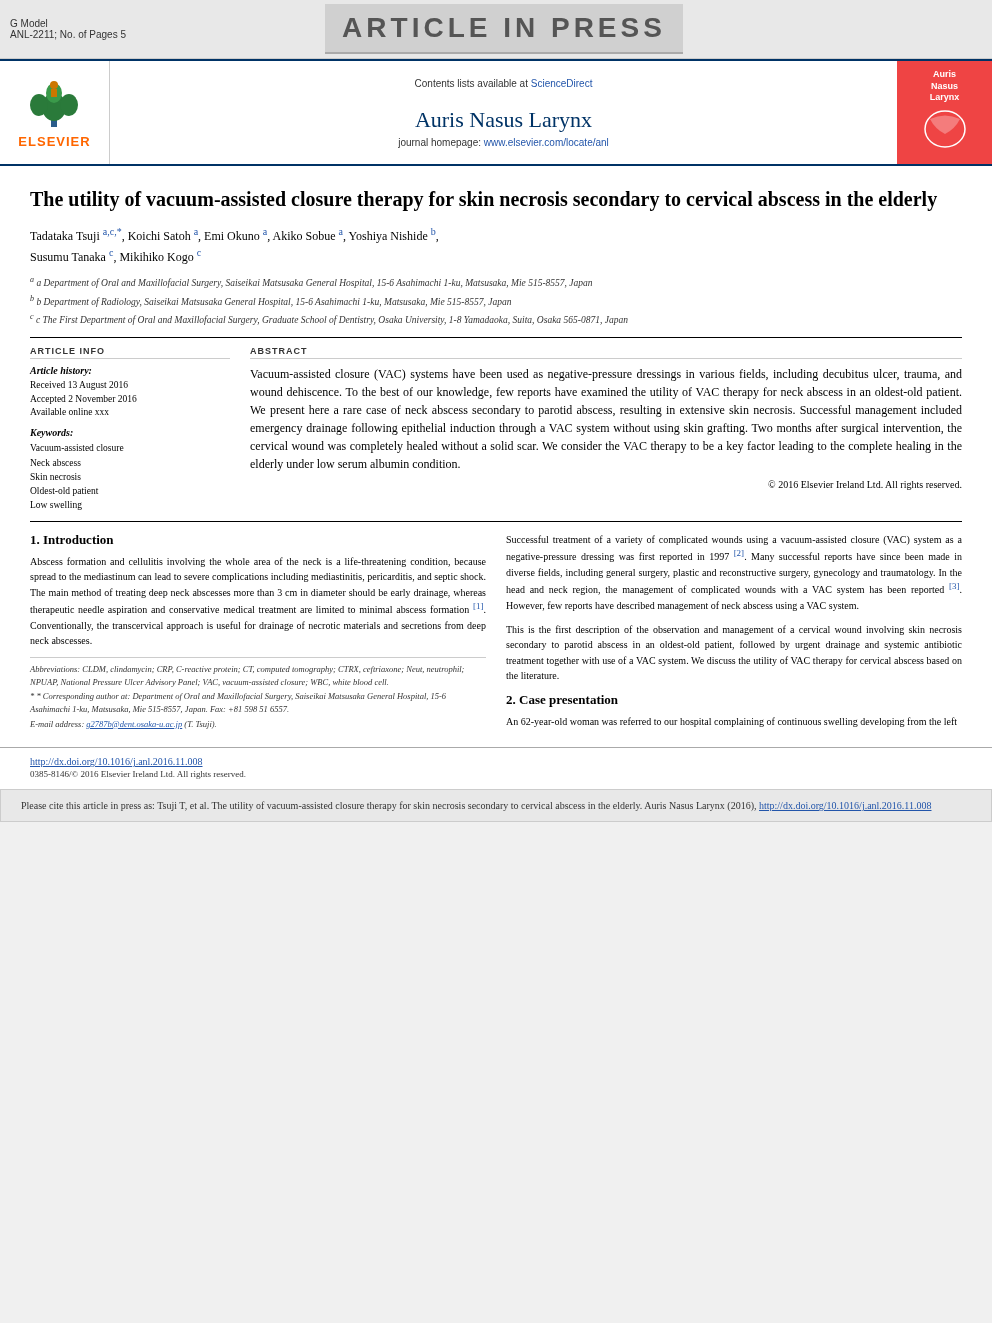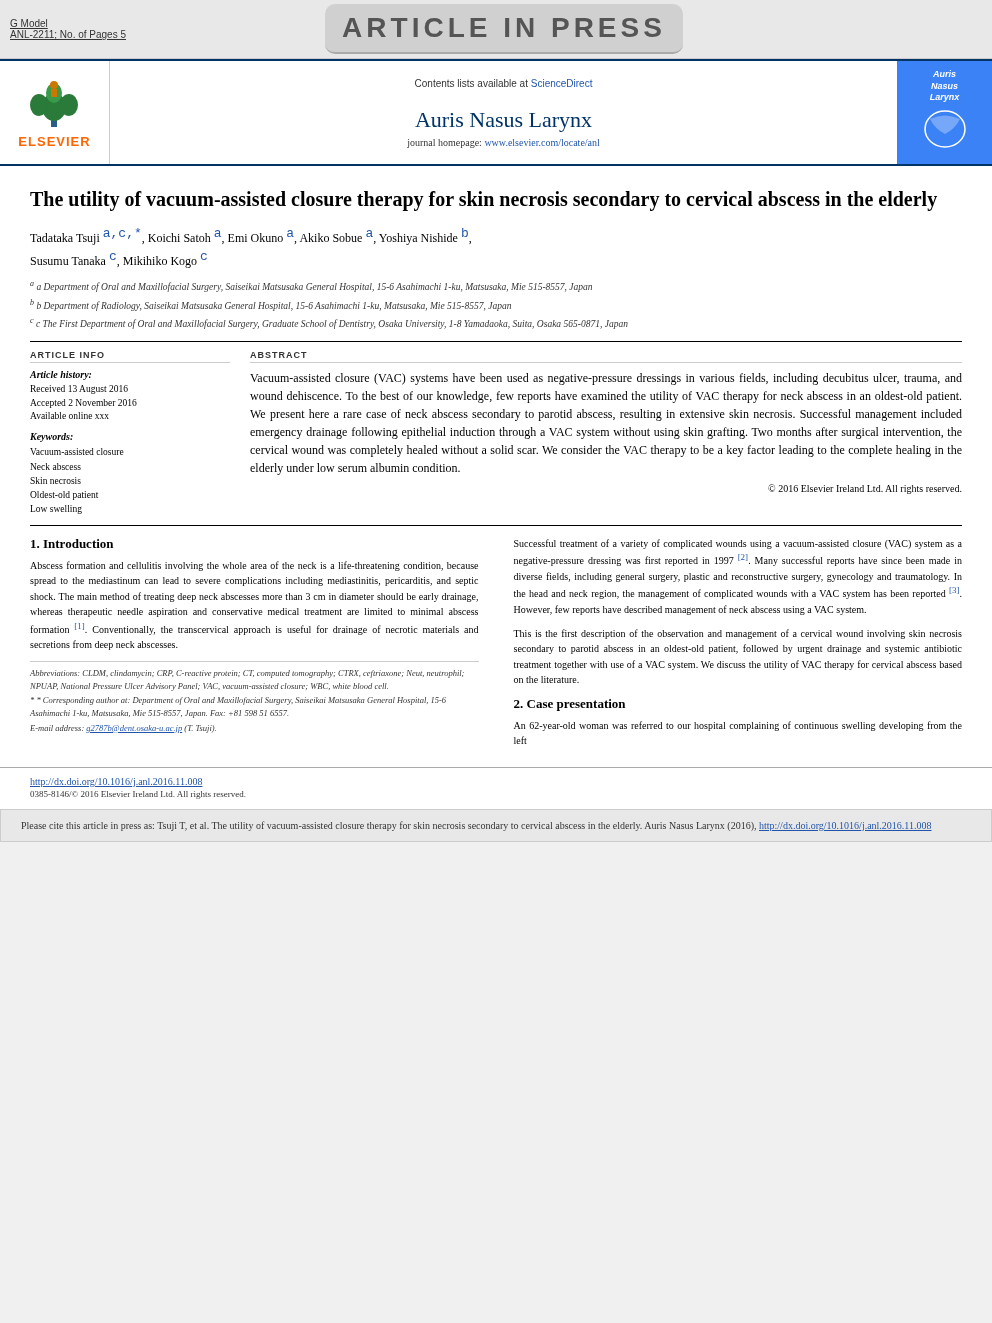--- a/index.html
+++ b/index.html
@@ -23,34 +23,32 @@
       padding: 4px 10px;
       display: flex;
       align-items: center;
       justify-content: space-between;
       border-bottom: 1px solid #ccc;
     }
     .g-model-info {
       font-size: 10px;
       color: #333;
       font-family: Arial, sans-serif;
-      text-decoration: underline;
     }
     .article-in-press-banner {
       background: #d0d0d0;
       text-align: center;
       padding: 8px 17px;
       font-size: 28px;
       font-weight: bold;
       font-family: Arial, sans-serif;
       color: #555;
       letter-spacing: 4px;
       text-transform: uppercase;
       border-bottom: 2px solid #aaa;
-      border-radius: 10px;
     }
     .journal-ref {
       text-align: center;
       color: #2255aa;
       font-size: 11px;
       padding: 4px 0;
       font-family: Arial, sans-serif;
     }
     
     .journal-header {
@@ -105,35 +103,34 @@
     }
     .journal-name {
       font-size: 22px;
       color: #003366;
       font-weight: normal;
       margin-bottom: 4px;
     }
     .journal-homepage {
       font-size: 10px;
       color: #333;
-      font-family: Liberation Serif, serif;
+      font-family: Liberation Sans, sans-serif;
       text-align: right;
     }
     .homepage-link {
       color: #2255aa;
       text-decoration: none;
     }
     .journal-header-right {
       width: 95px;
       display: flex;
       align-items: center;
       justify-content: center;
-      background: #3b82f6;
+      background: #ef4444;
       padding: 8px;
-      font-style: italic;
     }
     .journal-logo-box {
       color: white;
       text-align: center;
       font-size: 9px;
       font-family: Arial, sans-serif;
     }
     .journal-logo-box div {
       font-weight: bold;
       line-height: 1.3;
@@ -149,24 +146,23 @@
       margin-bottom: 12px;
       line-height: 1.3;
     }
     .authors {
       font-size: 12px;
       color: #000;
       margin-bottom: 8px;
       line-height: 1.5;
     }
     .author-sup {
-      font-size: 13px;
+      font-size: 10px;
       vertical-align: super;
       color: #2255aa;
-      font-family: Liberation Mono, monospace;
     }
     .affiliations {
       font-size: 9.5px;
       color: #333;
       margin-bottom: 10px;
       line-height: 1.4;
       font-style: italic;
     }
     .affil-line {
       margin-bottom: 2px;
@@ -243,21 +239,21 @@
     }
     .abstract-copyright {
       font-size: 10px;
       text-align: right;
       margin-top: 6px;
       color: #000;
     }
     
     .body-section {
       display: flex;
-      gap: 35px;
+      gap: 20px;
       margin-top: 10px;
     }
     .body-col-left {
       flex: 1;
     }
     .body-col-right {
       flex: 1;
     }
     .section-title {
       font-size: 13px;

